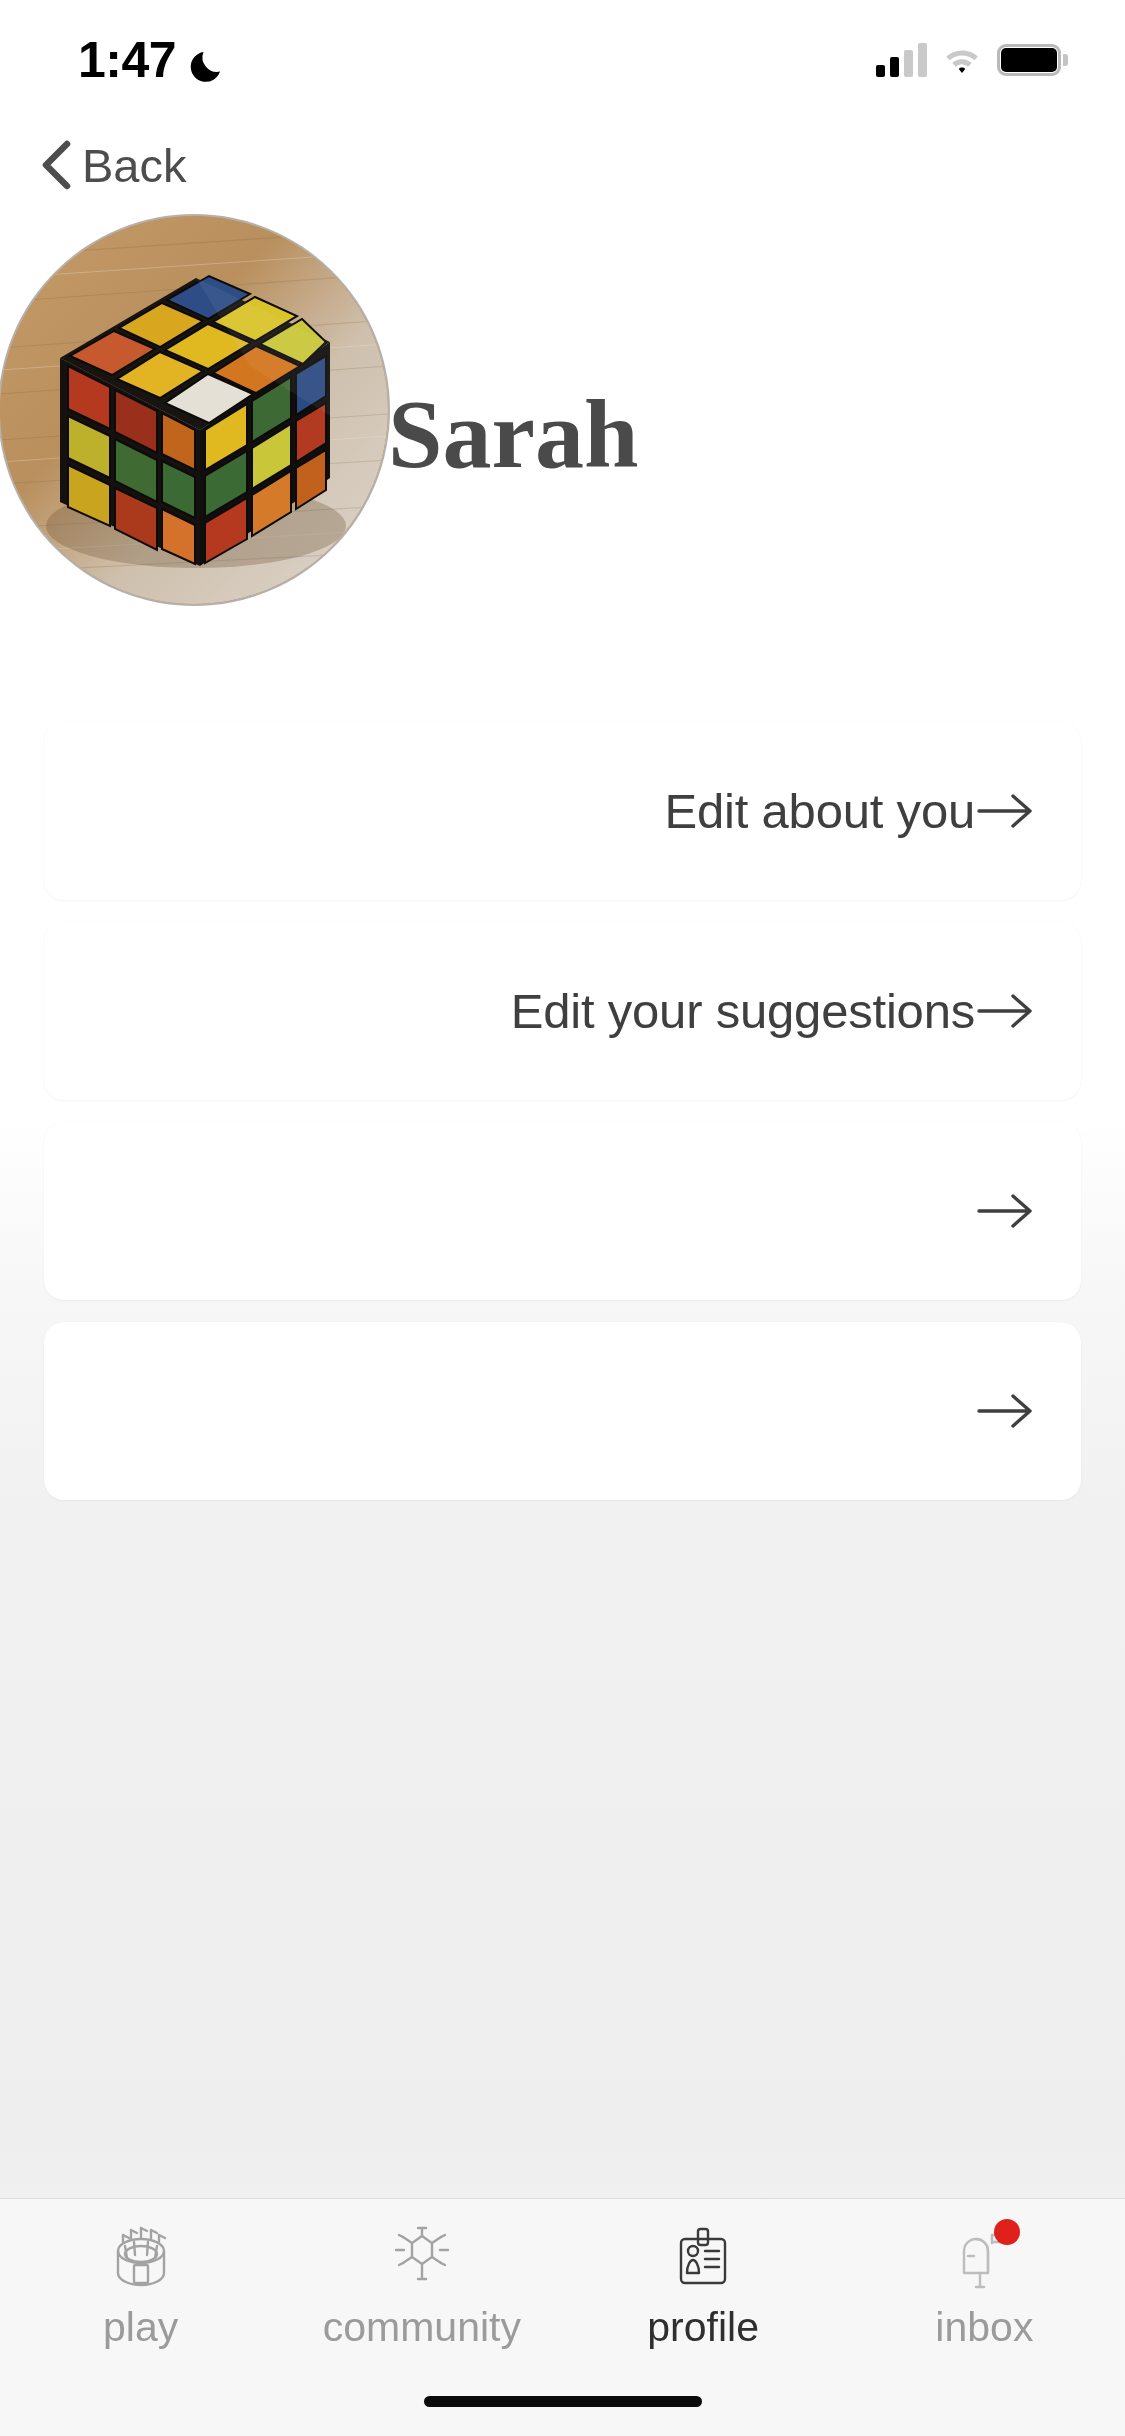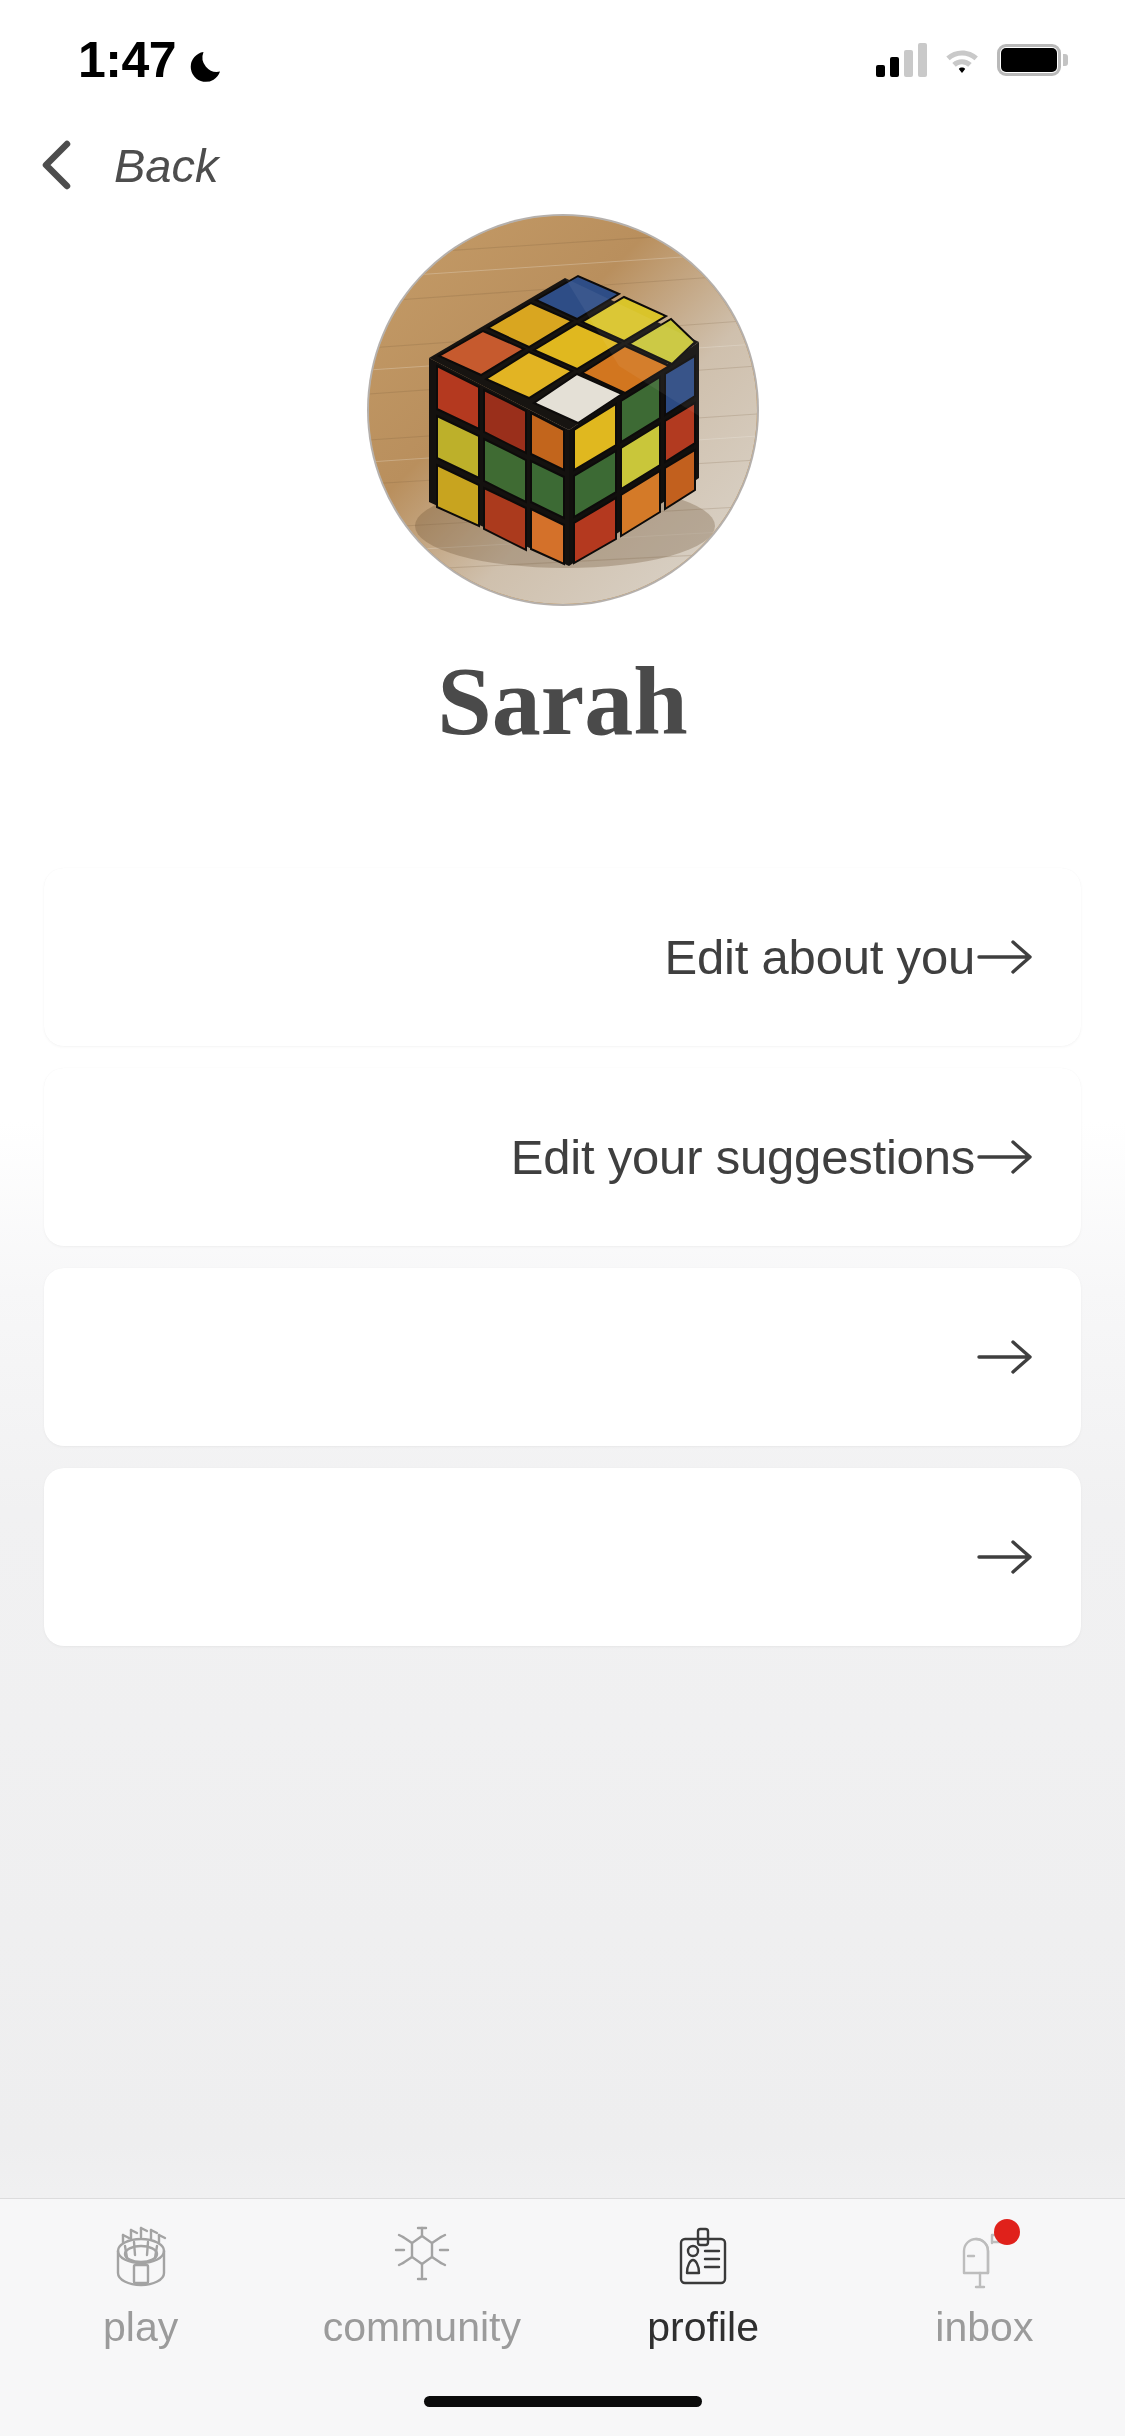--- a/index.html
+++ b/index.html
@@ -51,34 +51,34 @@
     background:#c4c4c4; border-radius:0 3px 3px 0;
   }
 
   
   .navbar {
     flex:0 0 90px; height:90px;
     display:flex; align-items:center; padding-left:26px;
     position:relative; z-index:5;
   }
   .back-btn {
-    display:flex; align-items:center; gap:38px;
-    background:transparent; border:0; cursor:pointer; padding:6px 10px;font-style:italic;
+    display:flex; align-items:center; gap:6px;
+    background:transparent; border:0; cursor:pointer; padding:6px 10px;
   }
   .chev-left { width:40px; height:50px; display:block; }
   .back-label {
     font-size:47px; color:#4d4d4d; font-weight:400;
     font-family:"Liberation Sans", sans-serif;
     letter-spacing:0px;
   }
 
   
   .profile-head {
     flex:0 0 auto;
-    display:flex; flex-direction:column; align-items:center;
+    display:flex; flex-direction:row; align-items:center;
     padding-top:6px;
   }
   .avatar-wrap {
     width:388px; height:388px; border-radius:50%;
     overflow:hidden; position:relative;
     box-shadow:0 0 0 2px rgba(90,80,70,.45);
     background:#c49a63;
   }
   .avatar-wrap svg { display:block; width:100%; height:100%; }
   .profile-name {

